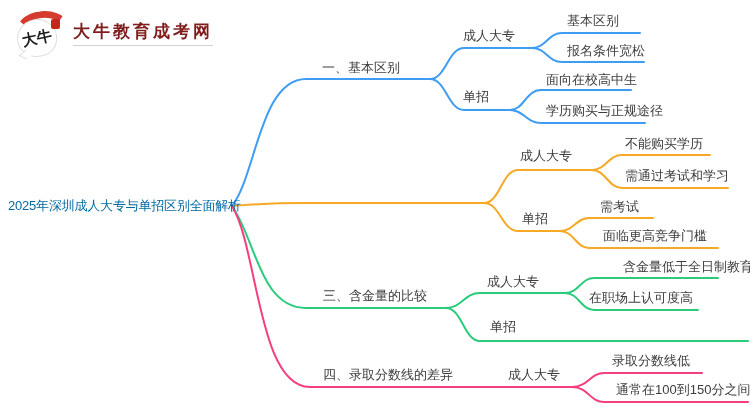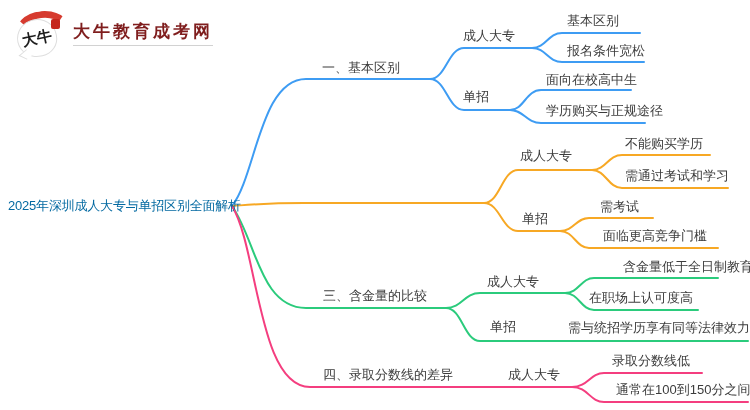--- a/index.html
+++ b/index.html
@@ -95,20 +95,19 @@
   <div class="lbl" style="left:625px;top:168px;">需通过考试和学习</div>
   <div class="lbl" style="left:522px;top:211px;">单招</div>
   <div class="lbl" style="left:600px;top:199px;">需考试</div>
   <div class="lbl" style="left:603px;top:228px;">面临更高竞争门槛</div>
 
   <div class="lbl" style="left:323px;top:288px;">三、含金量的比较</div>
   <div class="lbl" style="left:487px;top:274px;">成人大专</div>
   <div class="lbl" style="left:589px;top:259px;margin-left:34px;">含金量低于全日制教育</div>
   <div class="lbl" style="left:589px;top:290px;">在职场上认可度高</div>
   <div class="lbl" style="left:490px;top:319px;">单招</div>
-  <div class="lbl" style="left:568px;top:320px;">需与统招学历享有同等法律效力</div>
 
   <div class="lbl" style="left:323px;top:367px;">四、录取分数线的差异</div>
   <div class="lbl" style="left:508px;top:367px;">成人大专</div>
   <div class="lbl" style="left:612px;top:353px;">录取分数线低</div>
   <div class="lbl" style="left:616px;top:382px;">通常在100到150分之间</div>
 
 </div>
 
 </body></html>

